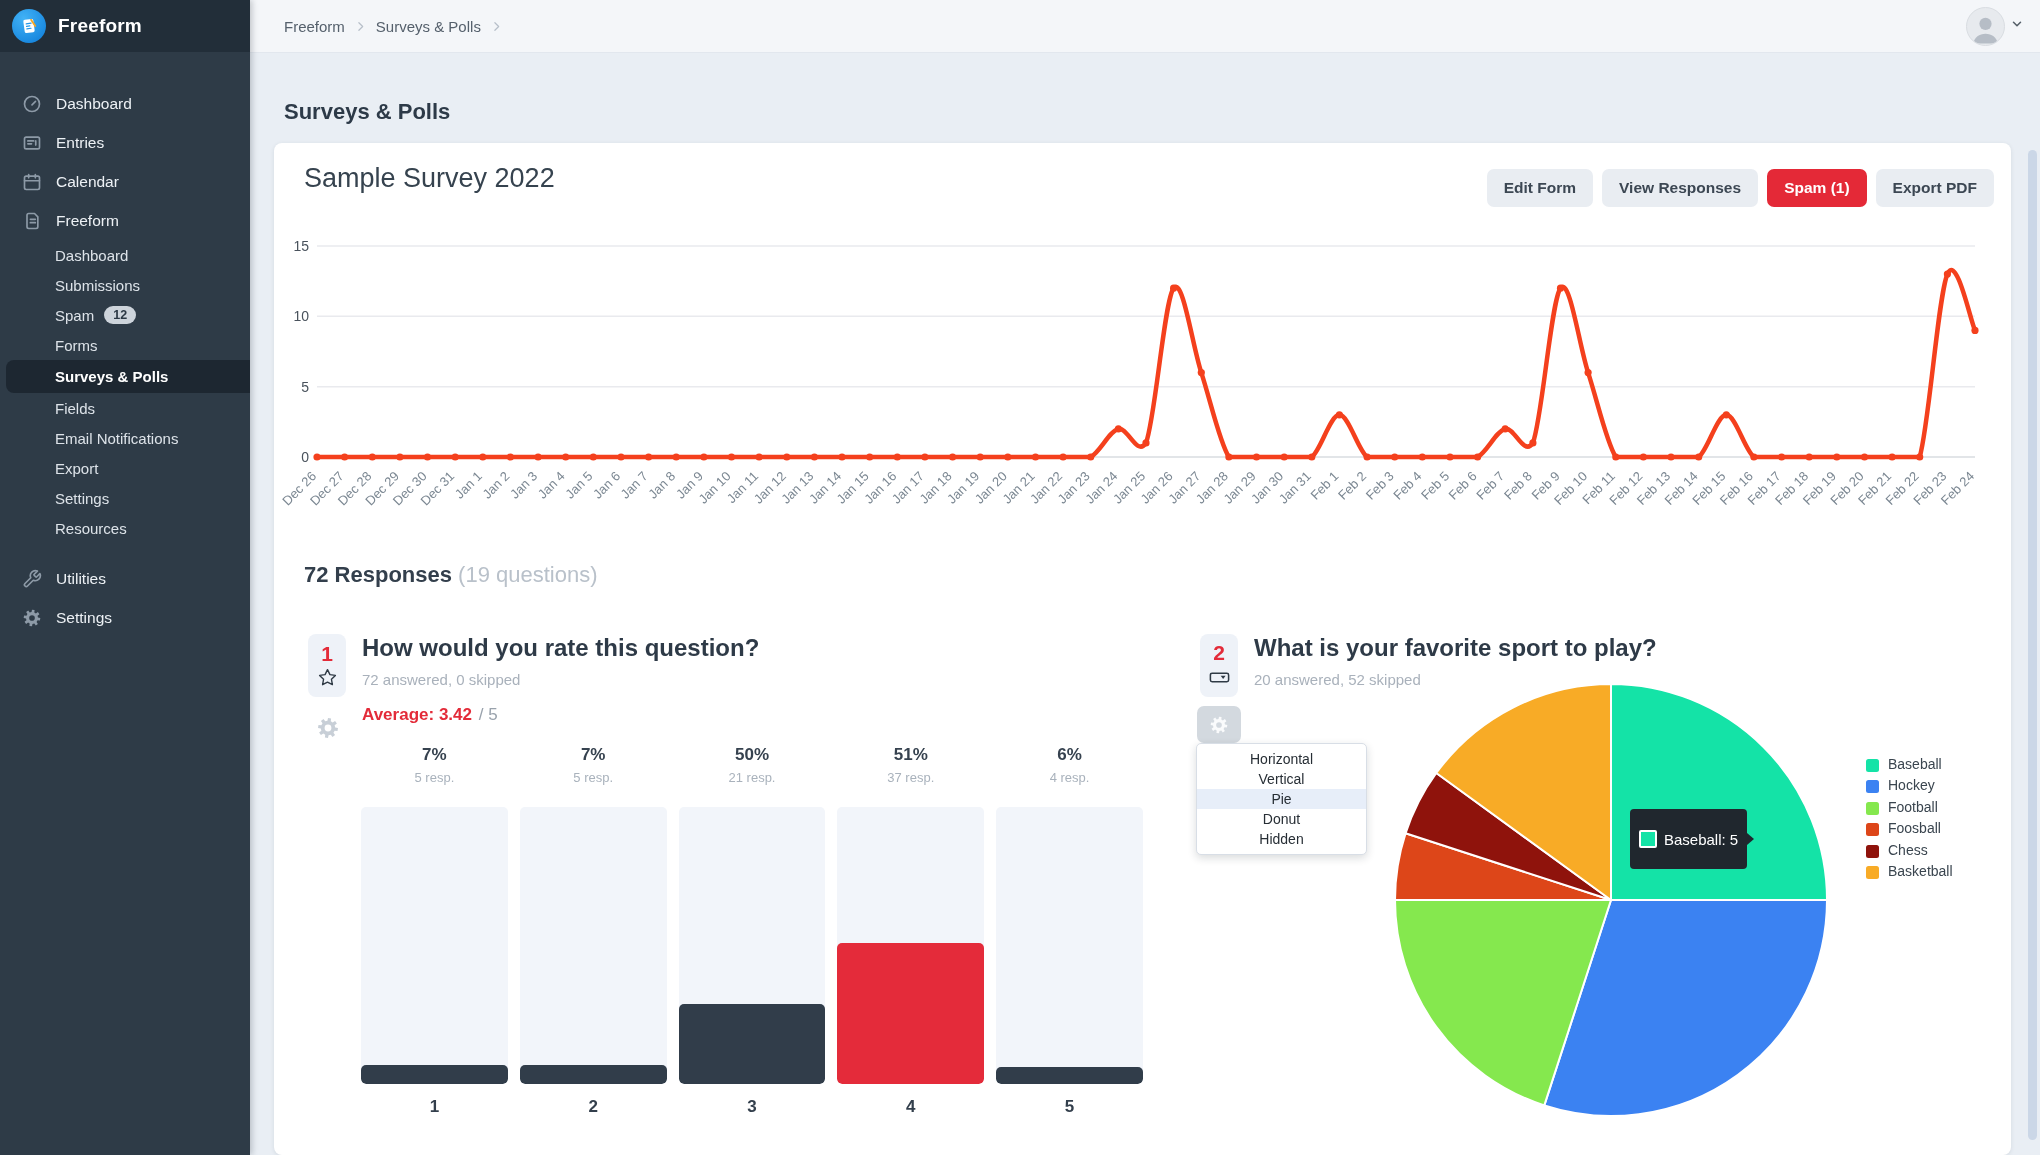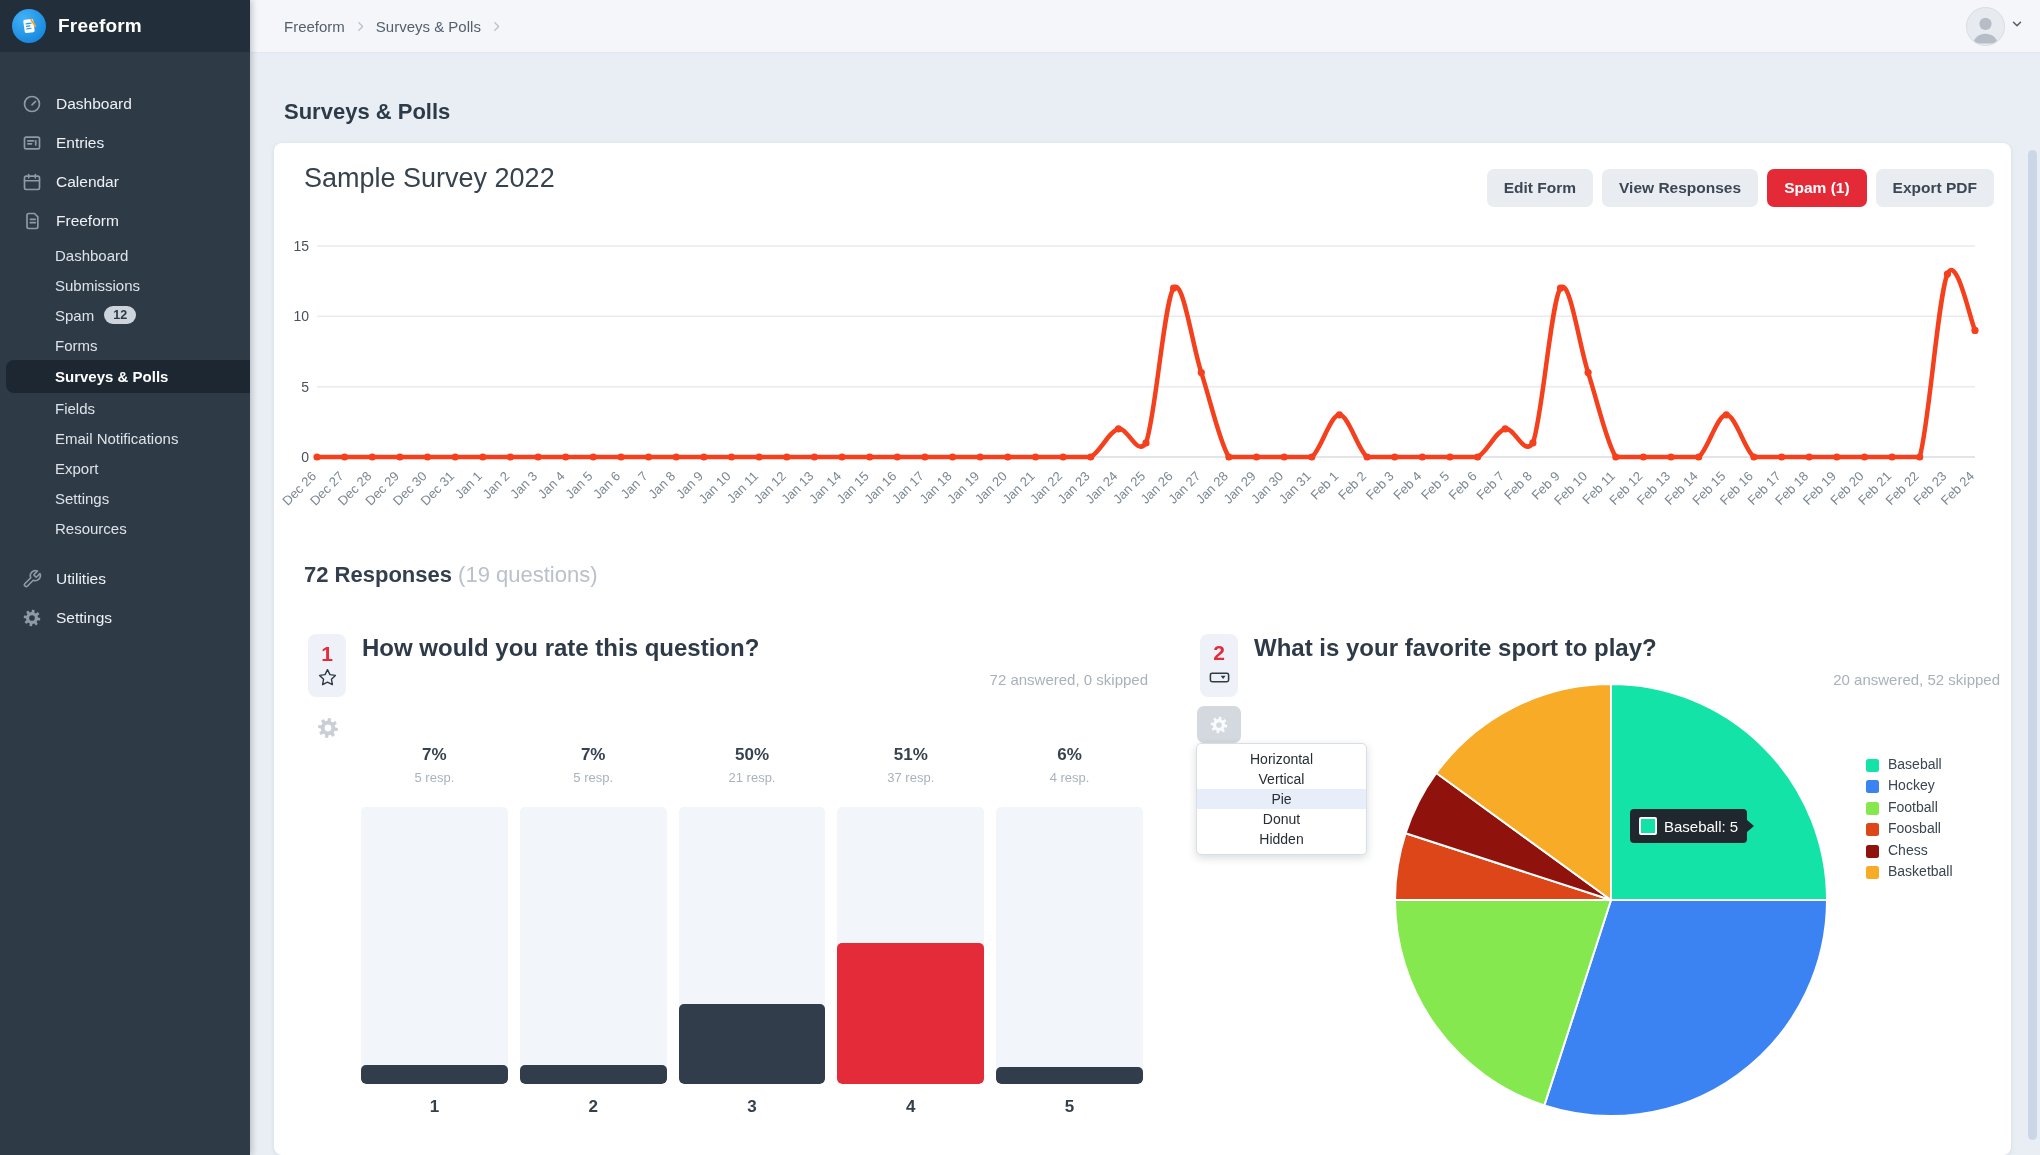--- a/index.html
+++ b/index.html
@@ -58,42 +58,42 @@
   #q2{left:926px;top:491px;width:800px;}
   .q-badge{position:absolute;left:0;top:0;width:38px;height:63px;background:#eef2f8;border-radius:8px;
            display:flex;flex-direction:column;align-items:center;justify-content:center;gap:3px;}
   .q-num{font-size:21px;font-weight:700;color:#e32b39;line-height:1;}
   .q-icon{display:flex;}
   .q-gear{position:absolute;left:8px;top:82px;width:24px;height:24px;border:none;background:none;padding:0;
           color:#c8cfd7;cursor:pointer;display:flex;}
   .q-gear-btn{position:absolute;left:-3px;top:72px;width:44px;height:37px;background:#d3d9df;border:none;
               border-radius:7px;color:#fafbfc;cursor:pointer;display:flex;align-items:center;justify-content:center;}
   .q-title{margin:0 0 0 54px;font-size:24px;font-weight:700;color:#2e3a47;line-height:1.15;}
-  .q-stats{margin:9px 0 0 54px;font-size:15px;color:#a9b1bb;text-align:right;}
+  .q-stats{margin:9px 0 0 54px;font-size:15px;color:#a9b1bb;}
   .q-average{margin:17px 0 0 54px;font-size:17px;}
   .avg-label{color:#e32b39;font-weight:600;}
   .avg-value{color:#e32b39;font-weight:800;}
   .avg-div{color:#99a2ac;margin-left:2px;}
 
   .bar-grid{position:absolute;left:53px;top:112px;width:782px;display:flex;gap:12px;}
   .bar-col{flex:1;display:flex;flex-direction:column;align-items:center;cursor:pointer;}
   .bar-pct{font-size:17px;font-weight:700;color:#36424f;line-height:1;}
   .bar-resp{margin-top:8px;font-size:13px;color:#a9b2bc;line-height:1;}
   .bar-track{margin-top:23px;width:100%;height:277px;background:#f2f5fa;border-radius:5px;position:relative;overflow:hidden;}
   .bar-fill{position:absolute;bottom:0;left:0;right:0;border-radius:5px;}
   .bar-cat{margin-top:13px;font-size:17px;font-weight:700;color:#333f4c;}
 
   .menu{position:absolute;left:-4px;top:109px;width:169px;background:#fff;border:1px solid #d8dee6;
         border-radius:5px;box-shadow:0 3px 9px rgba(20,30,40,.16);padding:5px 0;z-index:6;}
   .menu-item{height:20px;line-height:20px;text-align:center;font-size:14px;color:#272e35;cursor:pointer;}
   .menu-item.selected{background:#e7eef9;}
 
   .pie-wrap{position:absolute;left:191px;top:46px;width:440px;height:440px;cursor:pointer;}
   .tooltip{position:absolute;left:430px;top:175px;display:flex;align-items:center;gap:7px;background:#20272e;
-           border-radius:4px;padding:8px 9px;color:#fff;font-size:15px;z-index:7;white-space:nowrap;}
+           border-radius:4px;padding:21px 9px;color:#fff;font-size:15px;z-index:7;white-space:nowrap;}
   .tooltip:after{content:"";position:absolute;right:-7px;top:50%;margin-top:-6px;border-top:6px solid transparent;
            border-bottom:6px solid transparent;border-left:7px solid #20272e;}
   .tooltip-swatch{width:14px;height:14px;border:2px solid #fff;border-radius:2px;flex:none;}
 
   .legend{position:absolute;left:666px;top:116px;}
   .legend-row{display:flex;align-items:flex-end;gap:9px;height:21.5px;cursor:pointer;}
   .legend-swatch{width:13px;height:13px;border-radius:2.5px;flex:none;}
   .legend-label{font-size:14px;color:#3a454f;}
 
   .scrollbar-thumb{position:absolute;right:3px;top:150px;width:9px;height:990px;background:#cbd7e7;
@@ -396,20 +396,21 @@
             </svg>
         </span>
       </div>
       <button class="q-gear gear-glyph">
           <svg width="24" height="24" viewBox="0 0 24 24">
             <path d="M22.00 12.00L21.51 15.09L18.65 14.76L17.47 16.68L19.07 19.07L16.54 20.91L14.76 18.65L12.56 19.18L12.00 22.00L8.91 21.51L9.24 18.65L7.32 17.47L4.93 19.07L3.09 16.54L5.35 14.76L4.82 12.56L2.00 12.00L2.49 8.91L5.35 9.24L6.53 7.32L4.93 4.93L7.46 3.09L9.24 5.35L11.44 4.82L12.00 2.00L15.09 2.49L14.76 5.35L16.68 6.53L19.07 4.93L20.91 7.46L18.65 9.24L19.18 11.44Z M15.4 12 A3.4 3.4 0 1 0 8.6 12 A3.4 3.4 0 1 0 15.4 12 Z" fill="currentColor" fill-rule="evenodd"></path>
           </svg>
         </button>
       <h4 class="q-title">How would you rate this question?</h4>
       <div class="q-stats">72 answered, 0 skipped</div>
+      <div class="q-average"><span class="avg-label">Average:</span> <span class="avg-value">3.42</span> <span class="avg-div">/ 5</span></div>
       <div class="bar-grid" id="bar-grid">
           <div class="bar-col">
             <div class="bar-pct">7%</div>
             <div class="bar-resp">5 resp.</div>
             <div class="bar-track" style="background: rgb(242, 245, 250);">
               <div class="bar-fill" style="height: 7%; background: rgb(49, 61, 74);"></div>
             </div>
             <div class="bar-cat">1</div>
           </div>
           <div class="bar-col">

